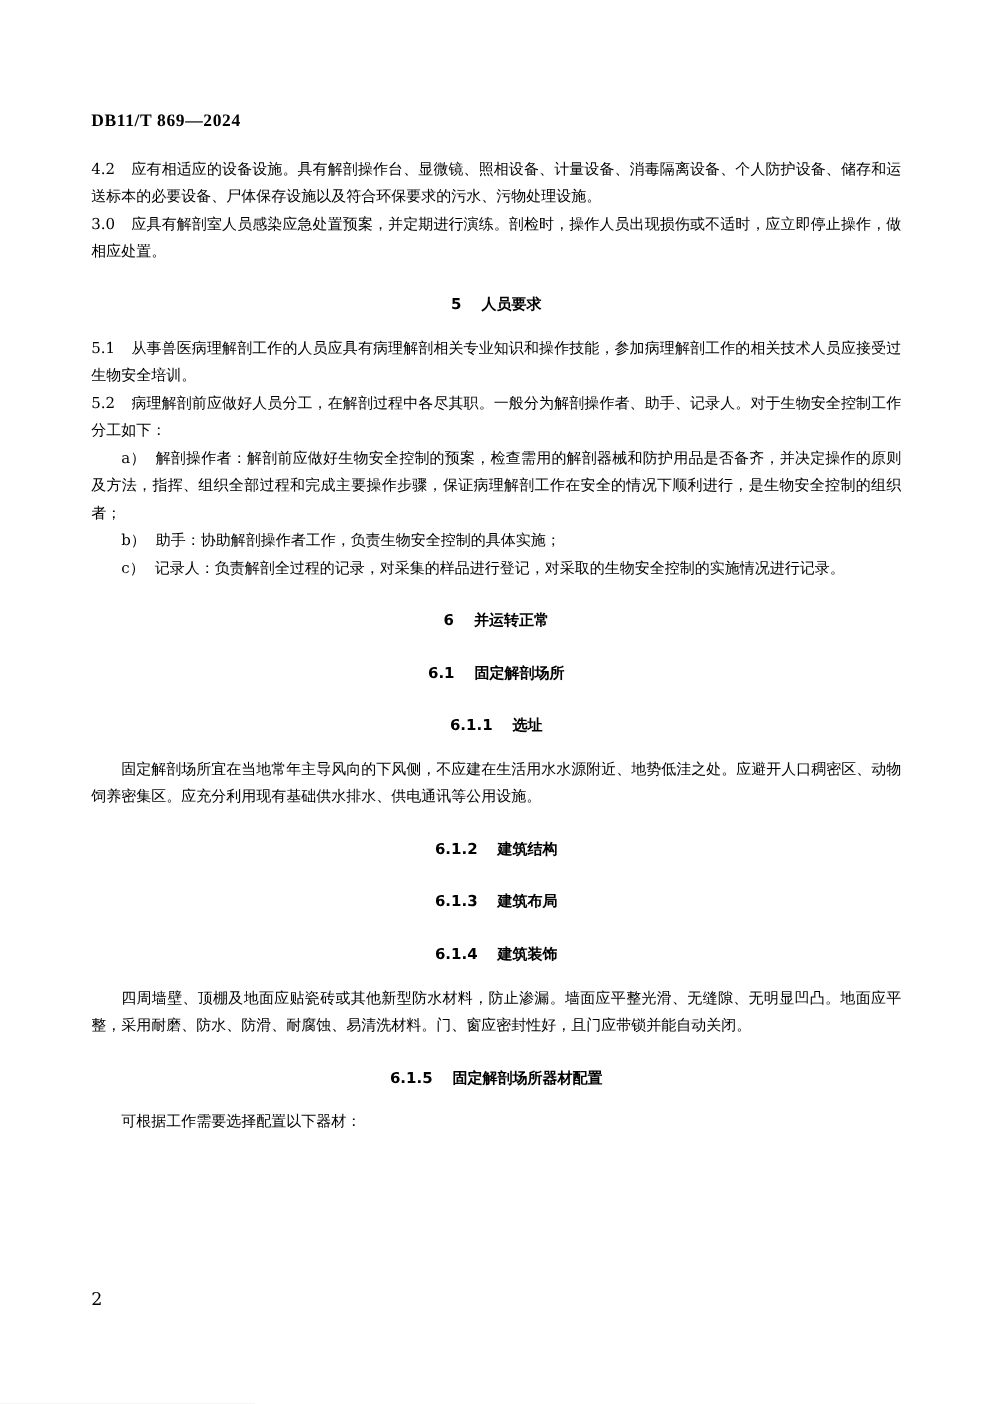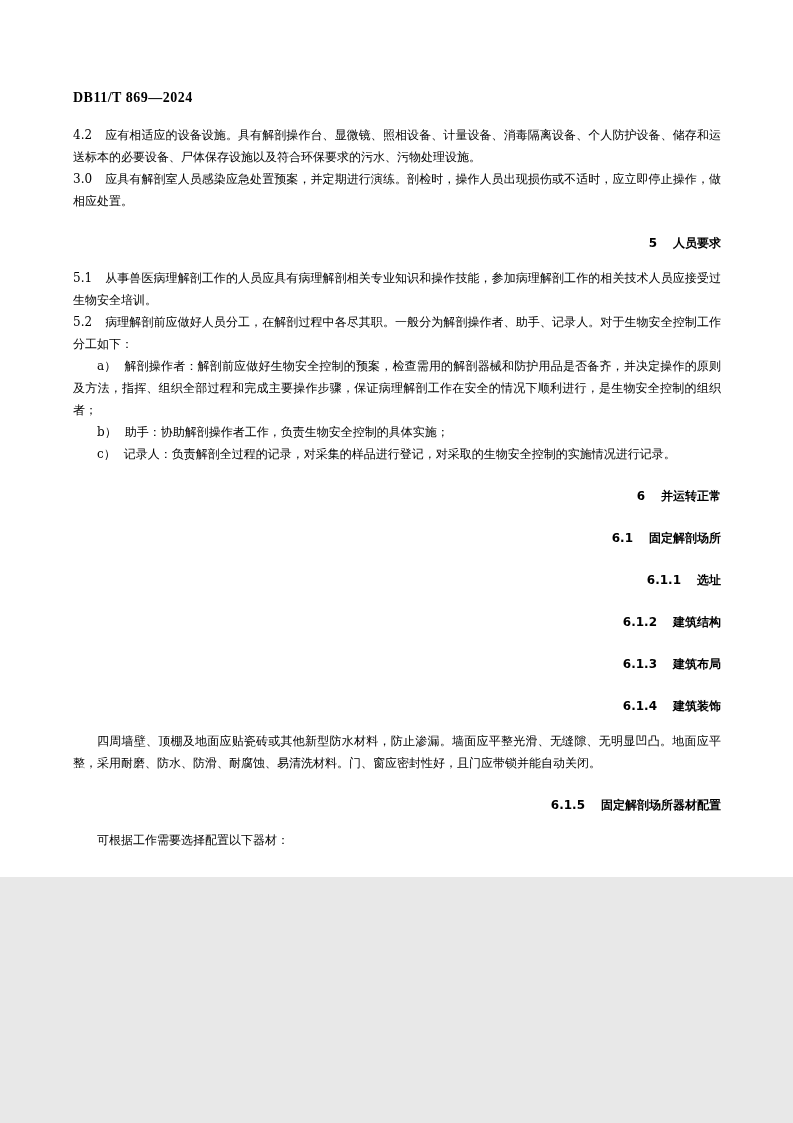--- a/index.html
+++ b/index.html
@@ -3,21 +3,21 @@
 <meta charset="utf-8">
 <style>
   html, body {
     margin: 0;
     padding: 0;
     background: #e8e8e8;
   }
   .page {
     position: relative;
     width: 793px;
-    height: 877px;
+    height: 1123px;
     margin: 0 auto;
     background: #ffffff;
     font-family: "DejaVu Serif", "Liberation Serif", serif;
     color: #000000;
     overflow: hidden;
     box-sizing: border-box;
   }
   .page-header {
     position: absolute;
     top: 90px;
@@ -43,21 +43,21 @@
   .para .num {
     padding-right: 13px;
   }
   .para.heading,
   .para.heading2,
   .para.heading3 {
     font-family: "DejaVu Sans", "Liberation Sans", sans-serif;
     font-weight: bold;
     margin-top: 20px;
     margin-bottom: 13px;
-    text-align: right;
+    text-align: center;
   }
   .para.heading .num,
   .para.heading2 .num,
   .para.heading3 .num {
     padding-right: 16px;
   }
   .para.body {
     text-indent: 2em;
   }
   .para.list-item {
@@ -85,20 +85,21 @@
       <div class="para clause"><span class="num">3.0</span><span>应具有解剖室人员感染应急处置预案，并定期进行演练。剖检时，操作人员出现损伤或不适时，应立即停止操作，做相应处置。</span></div>
       <div class="para heading"><span class="num">5</span><span>人员要求</span></div>
       <div class="para clause"><span class="num">5.1</span><span>从事兽医病理解剖工作的人员应具有病理解剖相关专业知识和操作技能，参加病理解剖工作的相关技术人员应接受过生物安全培训。</span></div>
       <div class="para clause"><span class="num">5.2</span><span>病理解剖前应做好人员分工，在解剖过程中各尽其职。一般分为解剖操作者、助手、记录人。对于生物安全控制工作分工如下：</span></div>
       <div class="para list-item"><span class="num">a）</span><span>解剖操作者：解剖前应做好生物安全控制的预案，检查需用的解剖器械和防护用品是否备齐，并决定操作的原则及方法，指挥、组织全部过程和完成主要操作步骤，保证病理解剖工作在安全的情况下顺利进行，是生物安全控制的组织者；</span></div>
       <div class="para list-item"><span class="num">b）</span><span>助手：协助解剖操作者工作，负责生物安全控制的具体实施；</span></div>
       <div class="para list-item"><span class="num">c）</span><span>记录人：负责解剖全过程的记录，对采集的样品进行登记，对采取的生物安全控制的实施情况进行记录。</span></div>
       <div class="para heading"><span class="num">6</span><span>并运转正常</span></div>
       <div class="para heading2"><span class="num">6.1</span><span>固定解剖场所</span></div>
       <div class="para heading3"><span class="num">6.1.1</span><span>选址</span></div>
+      <div class="para body"><span>固定解剖场所宜在当地常年主导风向的下风侧，不应建在生活用水水源附近、地势低洼之处。应避开人口稠密区、动物饲养密集区。应充分利用现有基础供水排水、供电通讯等公用设施。</span></div>
       <div class="para heading3"><span class="num">6.1.2</span><span>建筑结构</span></div>
       <div class="para heading3"><span class="num">6.1.3</span><span>建筑布局</span></div>
       <div class="para heading3"><span class="num">6.1.4</span><span>建筑装饰</span></div>
       <div class="para body"><span>四周墙壁、顶棚及地面应贴瓷砖或其他新型防水材料，防止渗漏。墙面应平整光滑、无缝隙、无明显凹凸。地面应平整，采用耐磨、防水、防滑、耐腐蚀、易清洗材料。门、窗应密封性好，且门应带锁并能自动关闭。</span></div>
       <div class="para heading3"><span class="num">6.1.5</span><span>固定解剖场所器材配置</span></div>
       <div class="para body"><span>可根据工作需要选择配置以下器材：</span></div>
     </div>
 
   <div class="page-footer">2</div>
 </div>

